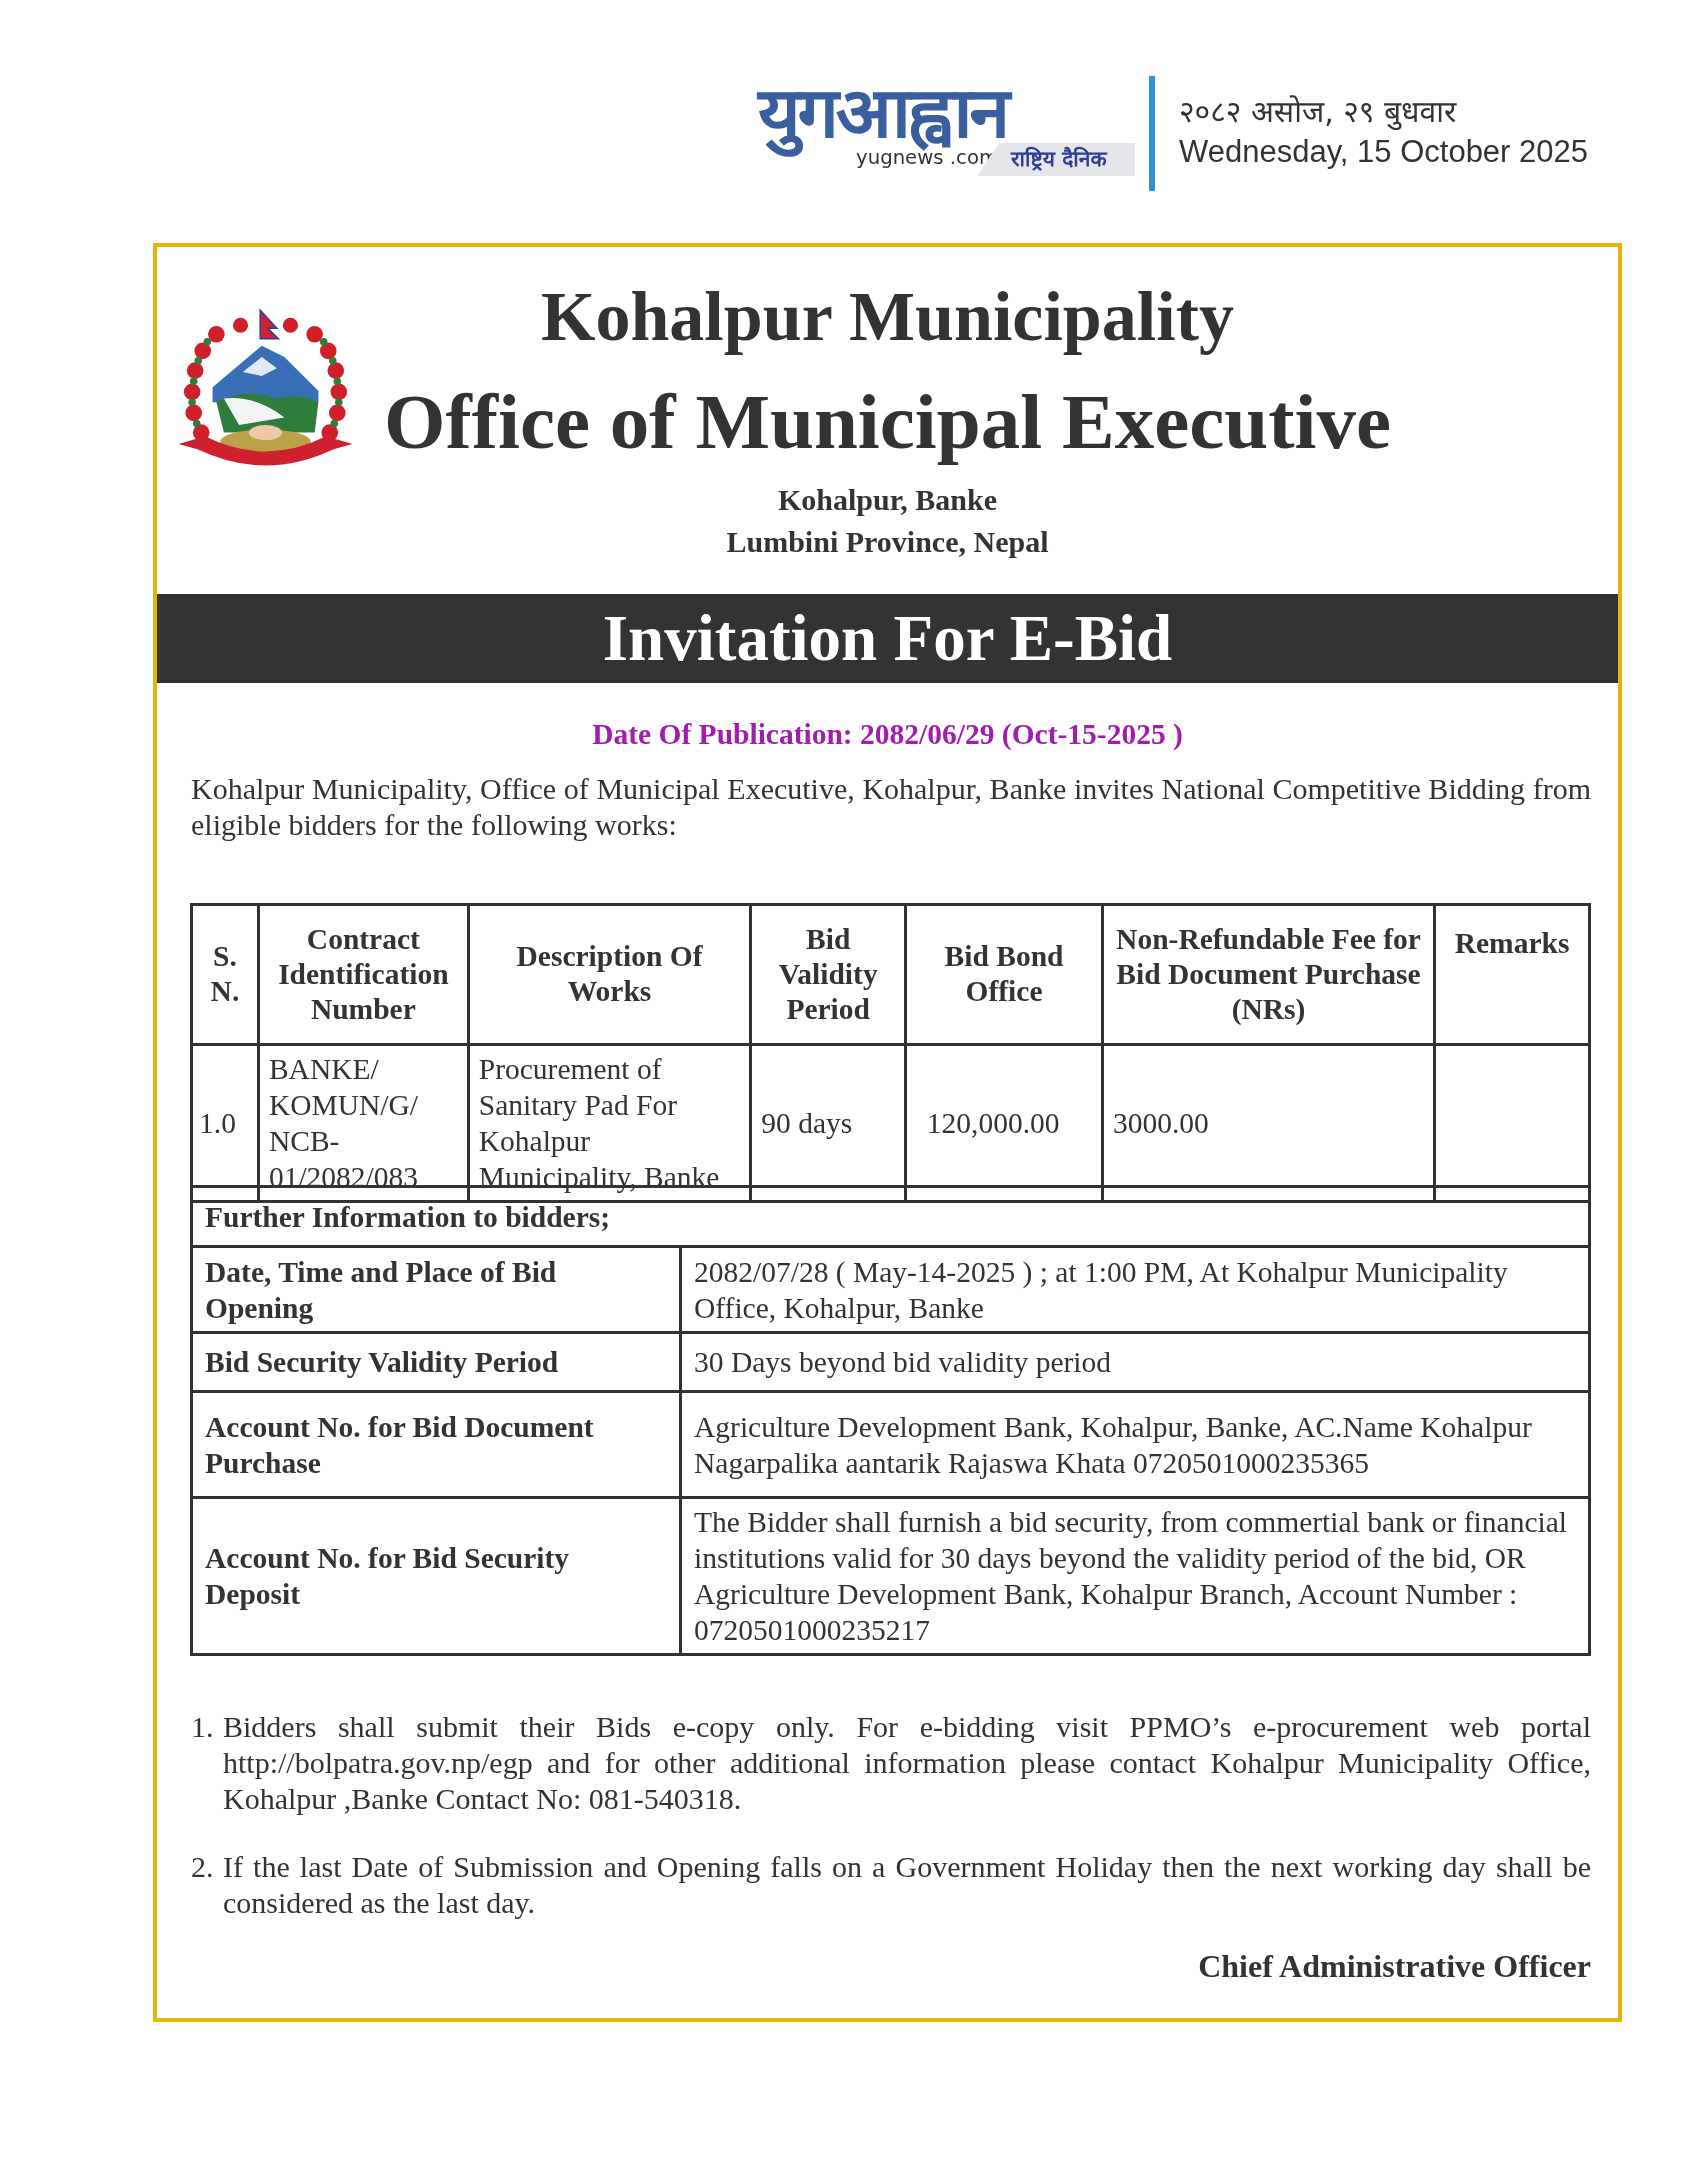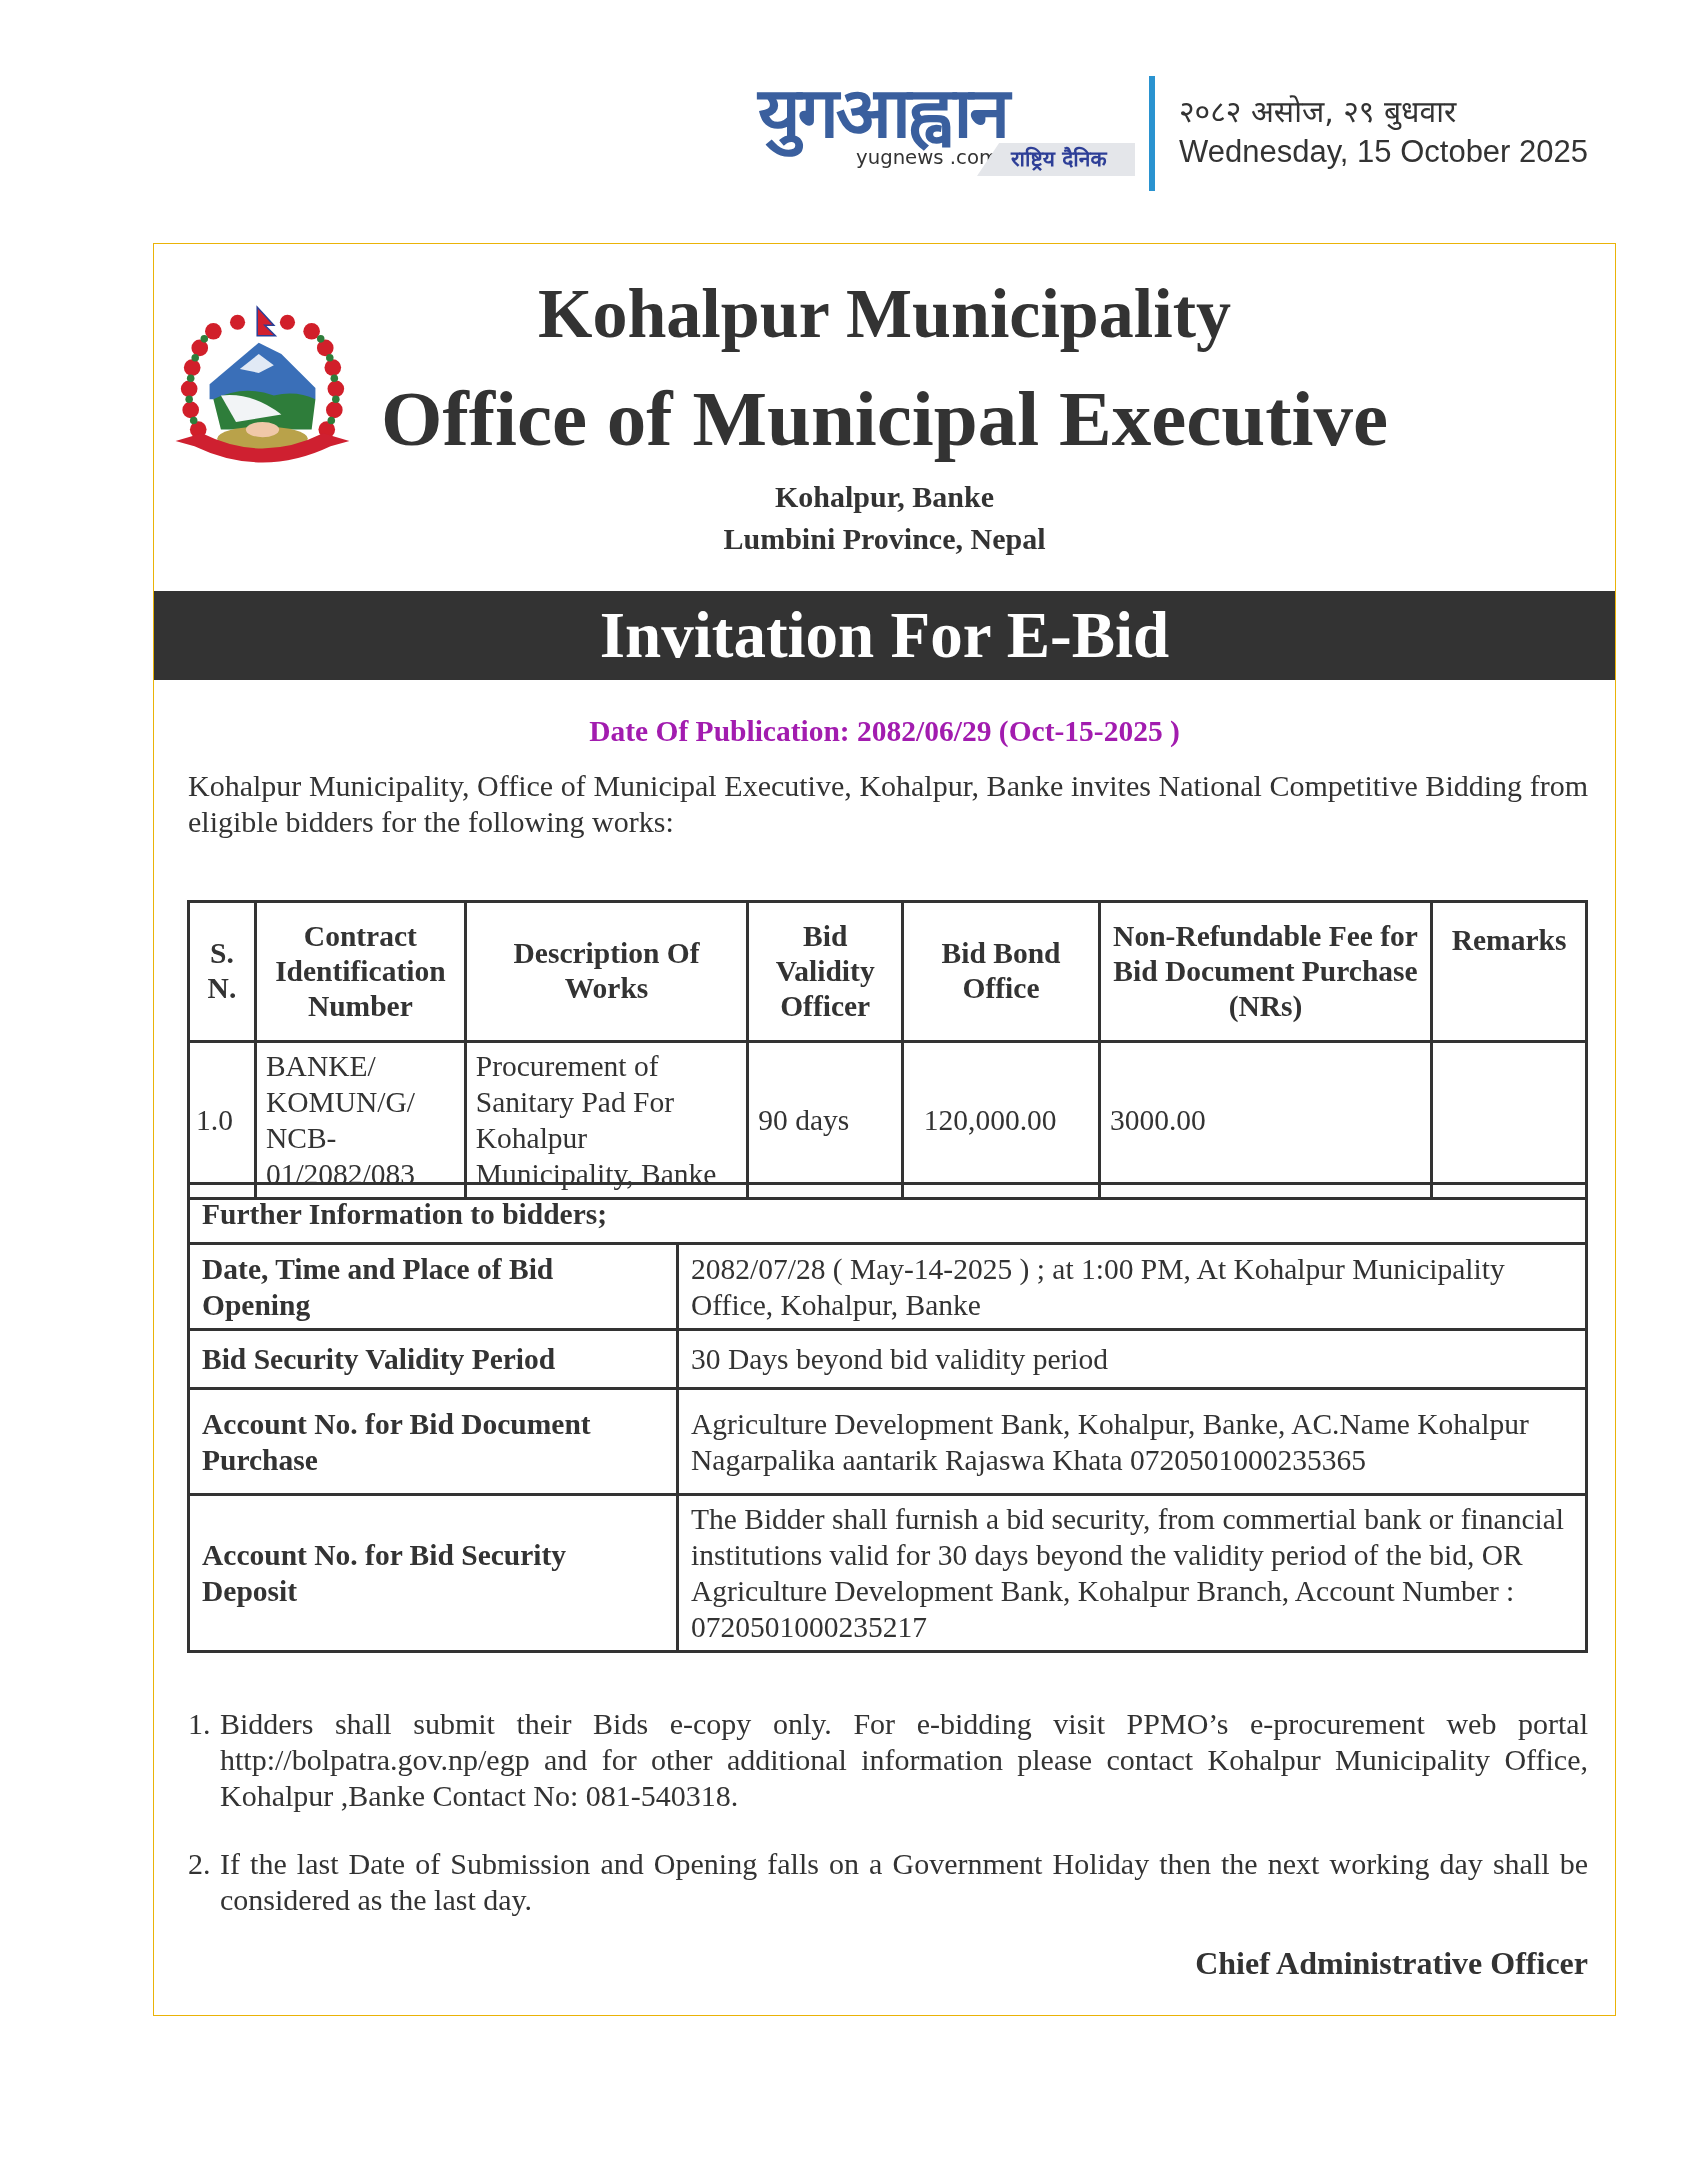--- a/index.html
+++ b/index.html
@@ -18,21 +18,21 @@
   .logo-tag { position:absolute; left:261px; top:71px; font-family:"DejaVu Sans", sans-serif;
               font-weight:bold; font-size:21px; color:#2e3f97; }
   .mast-bar { position:absolute; left:399px; top:3px; width:6px; height:115px; background:#2a93d0; }
   .date-np { position:absolute; left:429px; top:16.7px; font-family:"DejaVu Sans", sans-serif;
              font-size:30px; color:#333; }
   .date-en { position:absolute; left:429px; top:61px; font-family:"Liberation Sans", sans-serif;
              font-size:31px; color:#333; }
 
   
   .notice { position:absolute; left:153px; top:243px; width:1461px; height:1771px;
-            border:1px solid #eab308; box-sizing:content-box; }
+            border:4px solid #eab308; box-sizing:content-box; }
   .emblem { position:absolute; left:13.6px; top:57px; width:189px; height:174px; }
   .org-title { position:absolute; left:0; right:0; top:30px; text-align:center;
                font-weight:bold; font-size:70px; color:#333; }
   .office-title { position:absolute; left:0; right:0; top:130px; text-align:center;
                   font-weight:bold; font-size:79px; color:#333; }
   .addr1 { position:absolute; left:0; right:0; top:236px; text-align:center; font-weight:bold;
            font-size:30px; color:#333; }
   .addr2 { position:absolute; left:0; right:0; top:278px; text-align:center; font-weight:bold;
            font-size:30px; color:#333; }
   .banner { position:absolute; left:0; right:0; top:347px; height:89px; background:#333333;
@@ -135,21 +135,21 @@
       <col style="width:155px">
         <col style="width:197px">
         <col style="width:333px">
         <col style="width:155px">
     </colgroup>
     <thead>
       <tr>
         <th>S. N.</th>
         <th>Contract Identification Number</th>
         <th>Description Of Works</th>
-        <th>Bid Validity Officer</th>
+        <th>Bid Validity Period</th>
         <th>Bid Bond Office</th>
         <th>Non-Refundable Fee for Bid Document Purchase (NRs)</th>
         <th style="vertical-align:top;padding-top:19.7px;">Remarks</th>
       </tr>
     </thead>
     <tbody>
       <tr>
         <td style="padding:3px 6px;">1.0</td>
         <td>BANKE/ KOMUN/G/ NCB- 01/2082/083</td>
         <td>Procurement of Sanitary Pad For Kohalpur Municipality, Banke</td>

